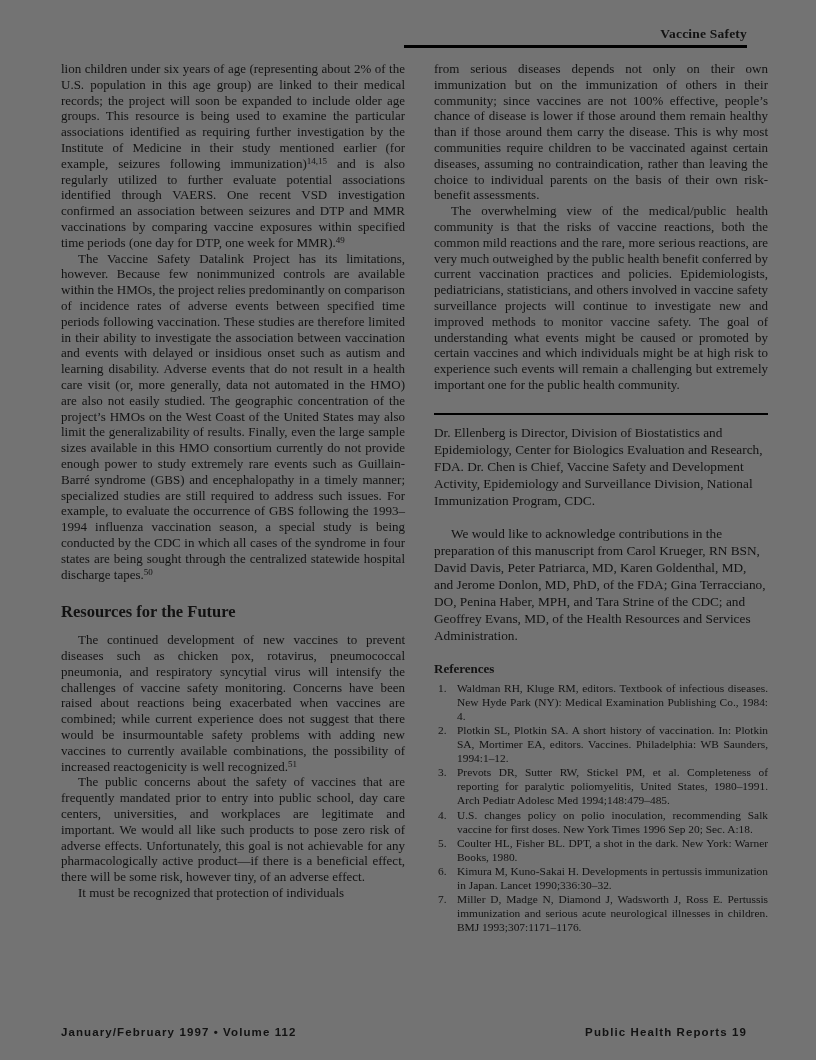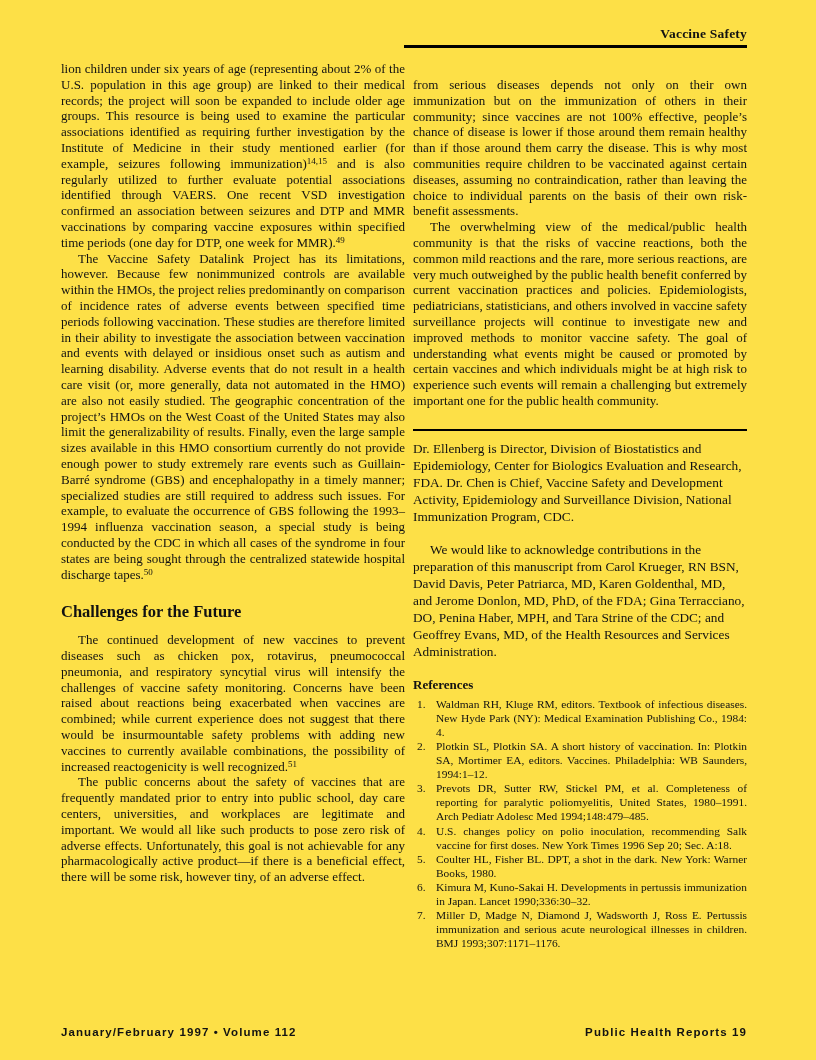--- a/index.html
+++ b/index.html
@@ -4,21 +4,21 @@
 <style>
   html, body {
     margin: 0;
     padding: 0;
     background: #ffffff;
   }
   .page {
     position: relative;
     width: 816px;
     height: 1060px;
-    background: #fde047;
+    background: #737373;
     color: #121212;
     font-family: "Liberation Serif", "DejaVu Serif", serif;
     overflow: hidden;
   }
   .running-head {
     position: absolute;
     top: 26px;
     left: 404px;
     width: 343px;
     text-align: right;
@@ -32,21 +32,21 @@
     left: 404px;
     width: 343px;
     height: 3px;
     background: #000;
   }
   .col {
     position: absolute;
     top: 61px;
   }
   .col-left  { left: 61px;  width: 344px; }
-  .col-right { left: 413px; width: 334px; margin-top: 16px; }
+  .col-right { left: 434px; width: 334px; }
 
   .body-p {
     margin: 0;
     font-size: 13px;
     line-height: 15.8px;
     text-align: justify;
     text-justify: inter-word;
   }
   .body-p.indent { text-indent: 17px; }
   .body-p sup {
@@ -127,23 +127,24 @@
 
 <div class="page">
 
   <div class="running-head">Vaccine Safety</div>
 
   <div class="head-rule"></div>
 
   <div class="col col-left">
       <p class="body-p">lion children under six years of age (representing about 2% of the U.S. population in this age group) are linked to their medical records; the project will soon be expanded to include older age groups. This resource is being used to examine the particular associations identified as requiring further investigation by the Institute of Medicine in their study mentioned earlier (for example, seizures following immunization)<sup>14,15</sup> and is also regularly utilized to further evaluate potential associations identified through VAERS. One recent VSD investigation confirmed an association between seizures and DTP and MMR vaccinations by comparing vaccine exposures within specified time periods (one day for DTP, one week for MMR).<sup>49</sup></p>
       <p class="body-p indent">The Vaccine Safety Datalink Project has its limitations, however. Because few nonimmunized controls are available within the HMOs, the project relies predominantly on comparison of incidence rates of adverse events between specified time periods following vaccination. These studies are therefore limited in their ability to investigate the association between vaccination and events with delayed or insidious onset such as autism and learning disability. Adverse events that do not result in a health care visit (or, more generally, data not automated in the HMO) are also not easily studied. The geographic concentration of the project’s HMOs on the West Coast of the United States may also limit the generalizability of results. Finally, even the large sample sizes available in this HMO consortium currently do not provide enough power to study extremely rare events such as Guillain-Barré syndrome (GBS) and encephalopathy in a timely manner; specialized studies are still required to address such issues. For example, to evaluate the occurrence of GBS following the 1993–1994 influenza vaccination season, a special study is being conducted by the CDC in which all cases of the syndrome in four states are being sought through the centralized statewide hospital discharge tapes.<sup>50</sup></p>
-      <h2 class="section-heading">Challenges for the Future</h2>
+      <h2 class="section-heading">Resources for the Future</h2>
       <p class="body-p indent">The continued development of new vaccines to prevent diseases such as chicken pox, rotavirus, pneumococcal pneumonia, and respiratory syncytial virus will intensify the challenges of vaccine safety monitoring. Concerns have been raised about reactions being exacerbated when vaccines are combined; while current experience does not suggest that there would be insurmountable safety problems with adding new vaccines to currently available combinations, the possibility of increased reactogenicity is well recognized.<sup>51</sup></p>
       <p class="body-p indent">The public concerns about the safety of vaccines that are frequently mandated prior to entry into public school, day care centers, universities, and workplaces are legitimate and important. We would all like such products to pose zero risk of adverse effects. Unfortunately, this goal is not achievable for any pharmacologically active product—if there is a beneficial effect, there will be some risk, however tiny, of an adverse effect.</p>
+      <p class="body-p indent">It must be recognized that protection of individuals</p>
     </div>
 
   <div class="col col-right">
       <p class="body-p">from serious diseases depends not only on their own immunization but on the immunization of others in their community; since vaccines are not 100% effective, people’s chance of disease is lower if those around them remain healthy than if those around them carry the disease. This is why most communities require children to be vaccinated against certain diseases, assuming no contraindication, rather than leaving the choice to individual parents on the basis of their own risk-benefit assessments.</p>
       <p class="body-p indent">The overwhelming view of the medical/public health community is that the risks of vaccine reactions, both the common mild reactions and the rare, more serious reactions, are very much outweighed by the public health benefit conferred by current vaccination practices and policies. Epidemiologists, pediatricians, statisticians, and others involved in vaccine safety surveillance projects will continue to investigate new and improved methods to monitor vaccine safety. The goal of understanding what events might be caused or promoted by certain vaccines and which individuals might be at high risk to experience such events will remain a challenging but extremely important one for the public health community.</p>
       <div class="divider"></div>
       <p class="bio">Dr. Ellenberg is Director, Division of Biostatistics and Epidemiology, Center for Biologics Evaluation and Research, FDA. Dr. Chen is Chief, Vaccine Safety and Development Activity, Epidemiology and Surveillance Division, National Immunization Program, CDC.</p>
       <p class="bio bio-indent">We would like to acknowledge contributions in the preparation of this manuscript from Carol Krueger, RN BSN, David Davis, Peter Patriarca, MD, Karen Goldenthal, MD, and Jerome Donlon, MD, PhD, of the FDA; Gina Terracciano, DO, Penina Haber, MPH, and Tara Strine of the CDC; and Geoffrey Evans, MD, of the Health Resources and Services Administration.</p>
       <h3 class="refs-heading">References</h3>
       <ol class="refs">

